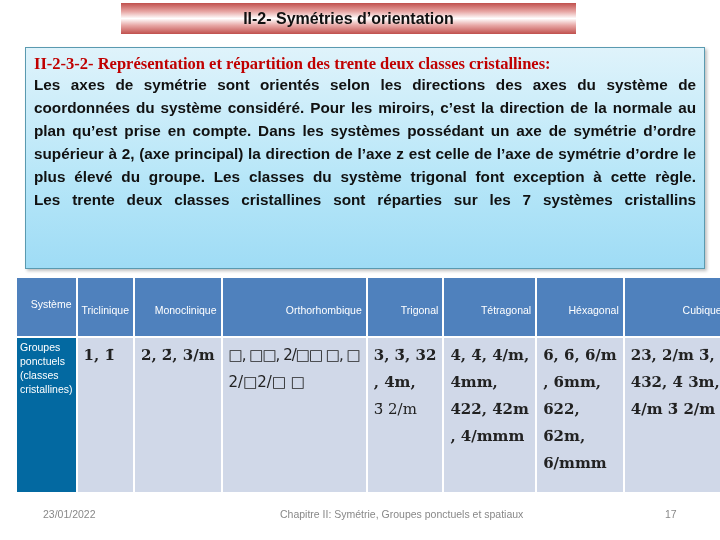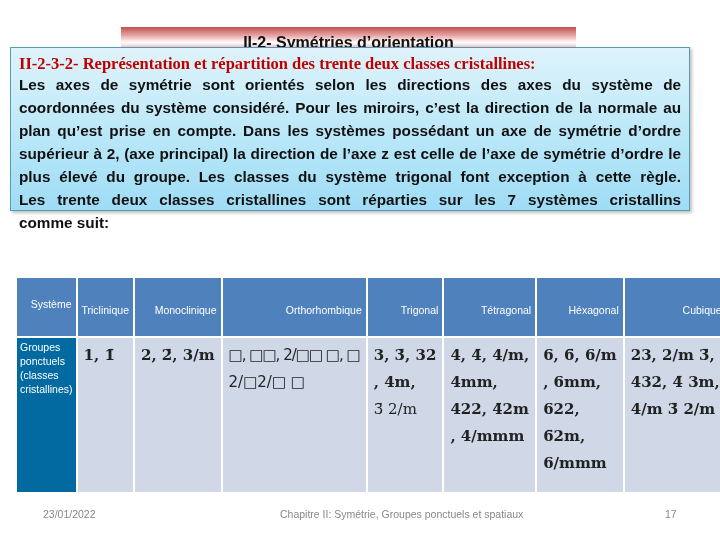--- a/index.html
+++ b/index.html
@@ -4,27 +4,27 @@
 <style>
   html, body { margin: 0; padding: 0; }
   body {
     width: 720px; height: 540px; position: relative; overflow: hidden;
     background: #ffffff;
     font-family: "DejaVu Sans", sans-serif;
   }
   .title-bar {
     position: absolute; left: 121px; top: 3px; width: 455px; height: 31px;
     background: linear-gradient(to bottom, #c0504d 0%, #e8a8a6 28%, #ffffff 50%, #e8a8a6 72%, #c0504d 100%);
-    display: flex; align-items: center; justify-content: center; margin-top: 24px;
+    display: flex; align-items: center; justify-content: center;
   }
   .title-bar span {
     font-family: "Liberation Sans", sans-serif; font-weight: bold; font-size: 16px; color: #111;
   }
   .text-box {
-    position: absolute; left: 10px; top: 47px; width: 680px; height: 164px;
+    position: absolute; left: 25px; top: 47px; width: 680px; height: 222px;
     box-sizing: border-box;
     border: 1px solid #5a9ab0;
     background: linear-gradient(to bottom, #dff3fb 0%, #b6e6f8 60%, #9fdcf5 100%);
     box-shadow: 2px 2px 3px rgba(0,0,0,0.25);
     padding: 6px 8px 12px 8px;
   }
   .box-heading {
     font-family: "Liberation Serif", serif; font-weight: bold; font-size: 16.5px;
     color: #c00000; line-height: 19px; white-space: nowrap;
   }
@@ -68,21 +68,20 @@
 <body>
 
 <div class="title-bar">
   <span>II-2- Symétries d’orientation</span>
 </div>
 
 <div class="text-box">
   <div class="box-heading">II-2-3-2- Représentation et répartition des trente deux classes cristallines:</div>
   <p class="box-paragraph last">Les axes de symétrie sont orientés selon les directions des axes du système de coordonnées du système considéré. Pour les miroirs, c’est la direction de la normale au plan qu’est prise en compte. Dans les systèmes possédant un axe de symétrie d’ordre supérieur à 2, (axe principal) la direction de l’axe z est celle de l’axe de symétrie d’ordre le plus élevé du groupe. Les classes du système trigonal font exception à cette règle.</p>
   <p class="box-paragraph last">Les trente deux classes cristallines sont réparties sur les 7 systèmes cristallins</p>
-  <div class="comme-suit">comme suit:</div>
 </div>
 
 <table class="classes">
   <tbody>
       <tr>
     <th class="first" style="width:64px">Système</th>
     <th style="width:52px">Triclinique</th>
     <th style="width:76px">Monoclinique</th>
     <th style="width:112px">Orthorhombique</th>
     <th style="width:64px">Trigonal</th>

